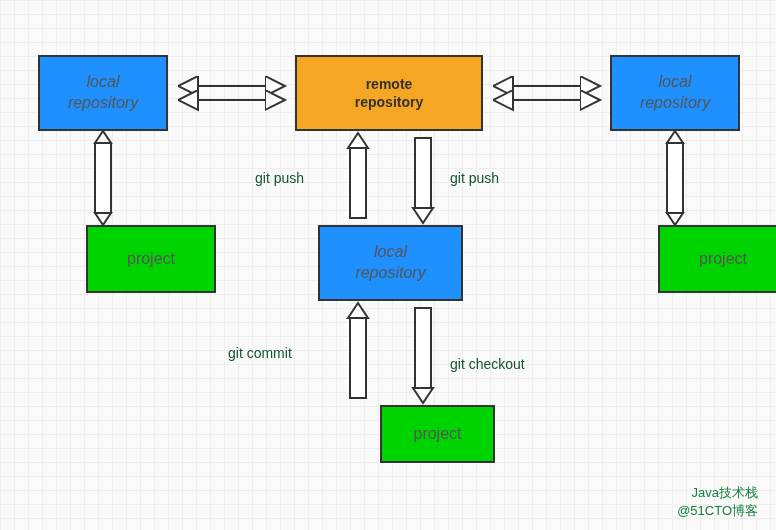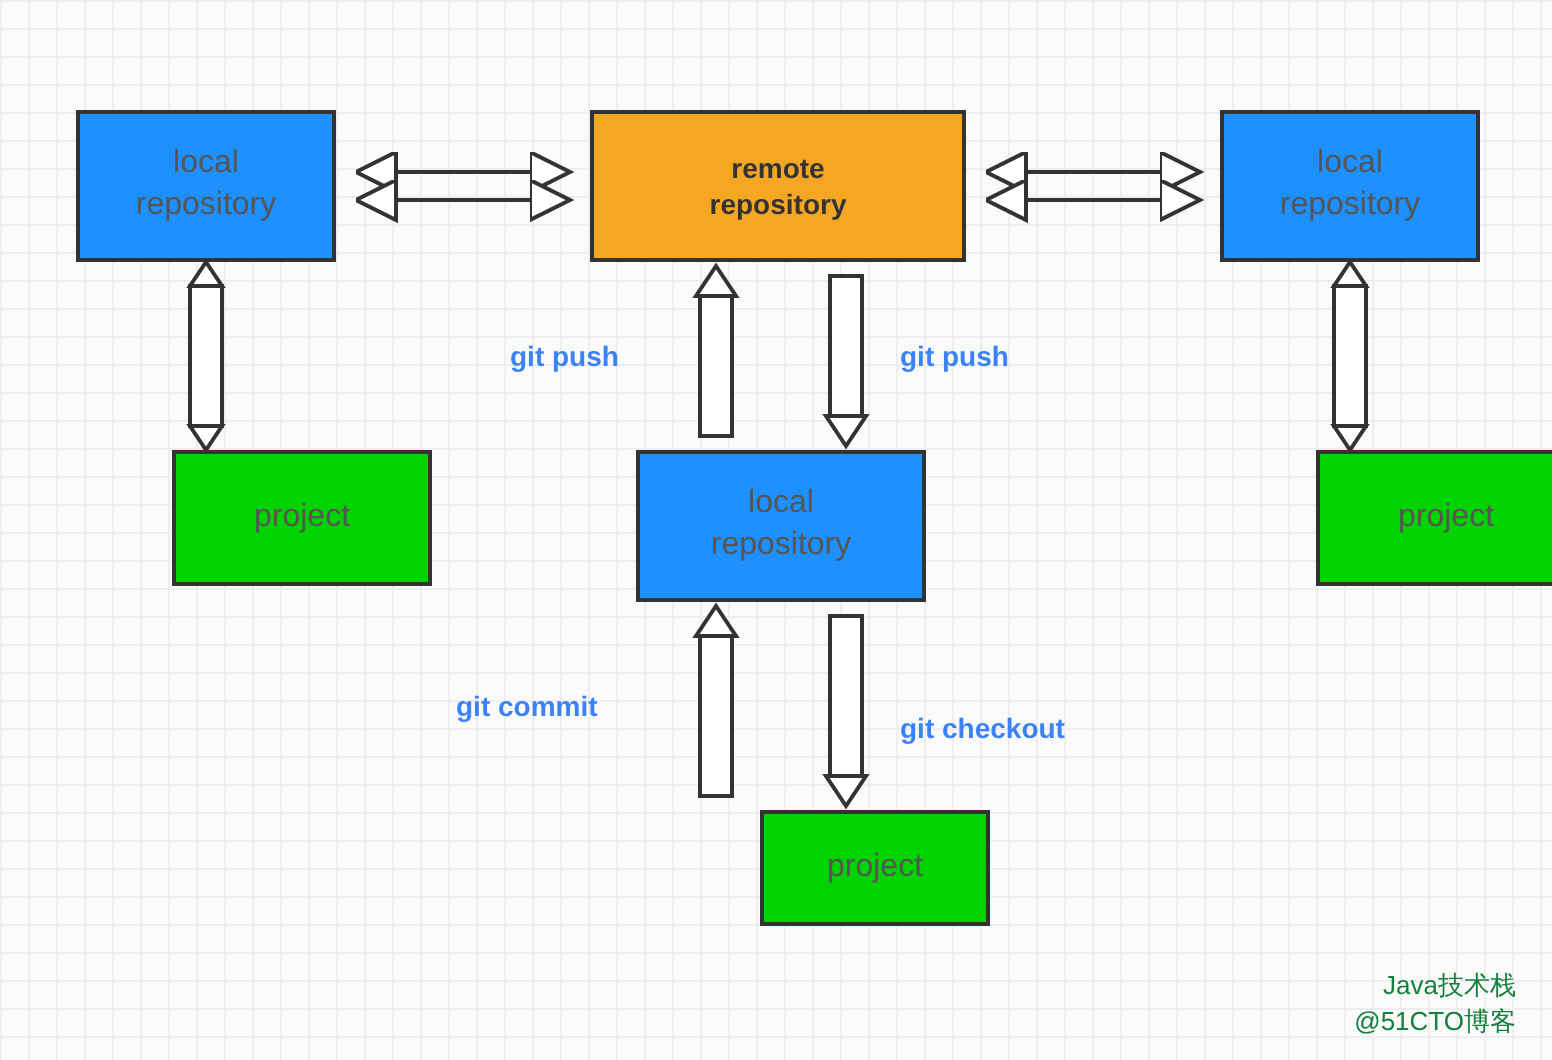--- a/index.html
+++ b/index.html
@@ -19,28 +19,28 @@
       position: absolute;
       border: 2px solid #333;
       display: flex;
       align-items: center;
       justify-content: center;
       text-align: center;
       font-size: 16px;
       color: #555;
       line-height: 1.3;
     }
-    .blue { background: #1e90ff; }
+    .blue { background: #1e90ff; font-style: italic; }
     .orange { background: #f5a623; font-weight: bold; color: #333; font-size: 14px; }
     .green { background: #00d400; margin-left: 48px; }
     .label {
       position: absolute;
       font-size: 14px;
-      font-weight: bold;
-      color: #3b82f6;
+      font-weight: normal;
+      color: #14532d;
     }
     .watermark {
       position: absolute;
       right: 18px;
       bottom: 10px;
       text-align: right;
       font-size: 13px;
       color: #15803d;
       line-height: 1.4;
     }

